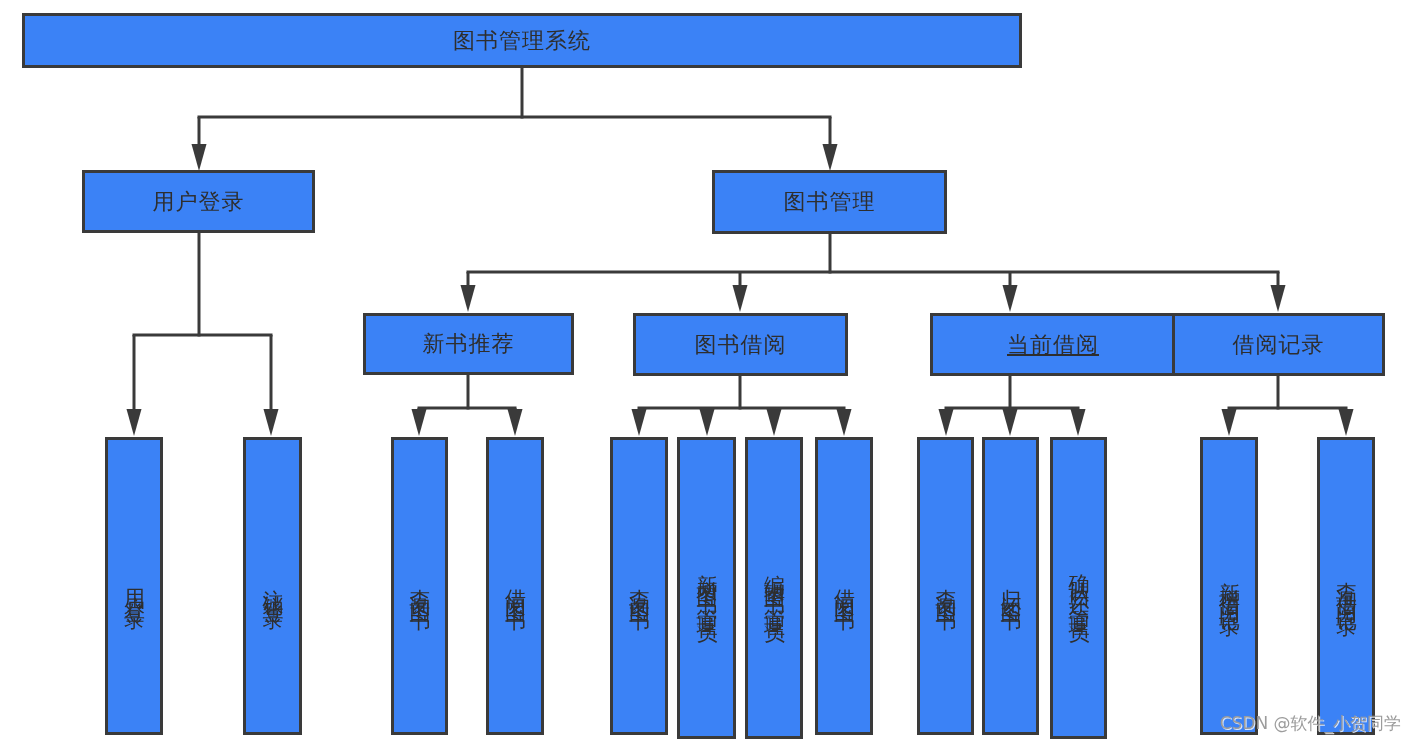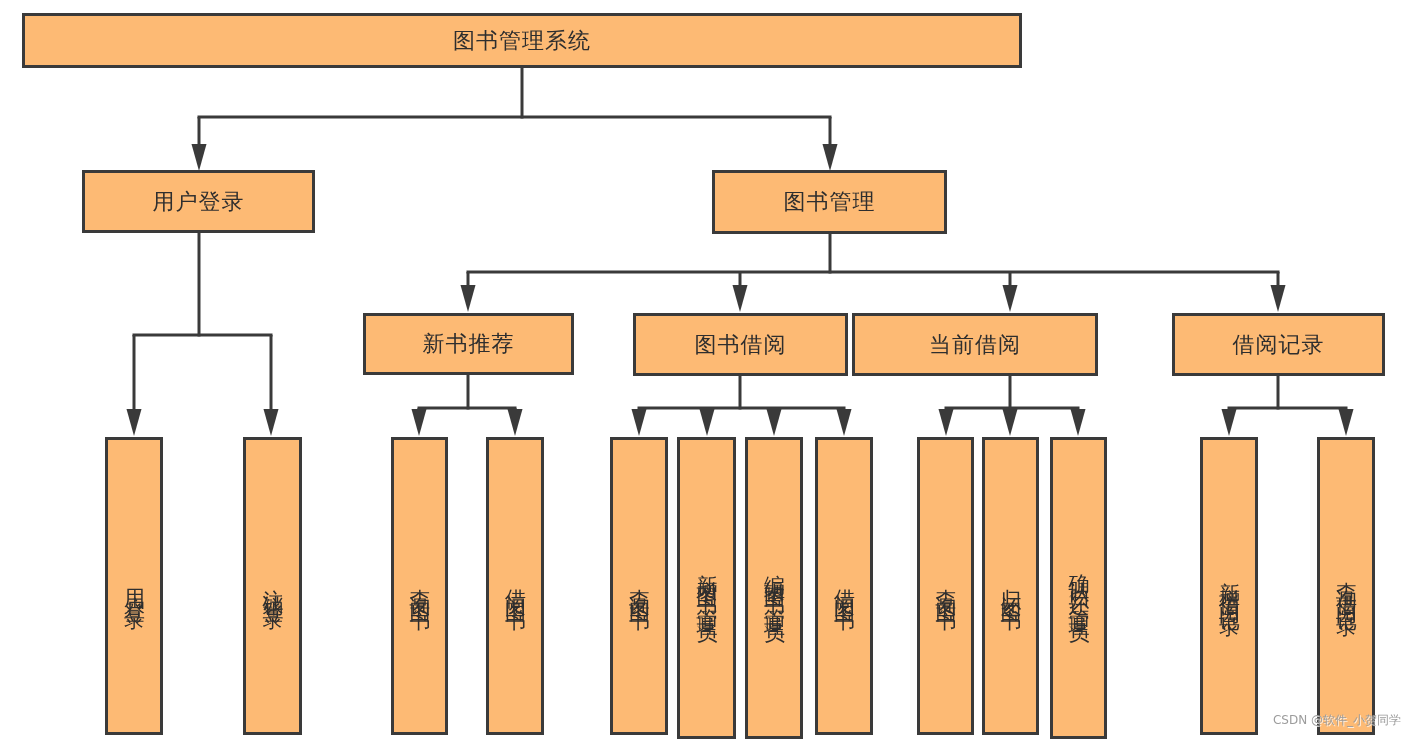--- a/index.html
+++ b/index.html
@@ -17,21 +17,21 @@
     color: #2e2e2e;
   }
   #connectors {
     position: absolute;
     left: 0; top: 0;
     width: 1405px; height: 747px;
   }
   .node {
     position: absolute;
     box-sizing: border-box;
-    background: #fdba74;
+    background: #3b82f6;
     border: 3px solid #3a3a3a;
     display: flex;
     align-items: center;
     justify-content: center;
   }
   .hbox {
     font-size: 22px;
     letter-spacing: 1px;
     white-space: nowrap;
   }
@@ -41,21 +41,21 @@
     font-size: 21px;
     letter-spacing: 7px;
     line-height: 1;
     white-space: nowrap;
   }
   #watermark {
     position: absolute;
     left: 1186px;
     top: 712px;
     width: 215px;
-    font-size: 12px;
+    font-size: 17px;
     color: #9c9c9c;
     text-shadow: 1px 1px 0 rgba(255,255,255,0.8);
     white-space: nowrap;
     text-align: right;
   }
 </style>
 </head>
 <body>
 
 <div id="stage">
@@ -139,21 +139,21 @@
   <div class="node hbox" style="left:363px; top:313px; width:211px; height:62px;">
     <span>新书推荐</span>
   </div>
 
   <div class="node hbox" style="left:712px; top:170px; width:235px; height:64px;">
     <span>图书管理</span>
   </div>
   <div class="node hbox" style="left:633px; top:313px; width:215px; height:63px;align-items:center;">
     <span>图书借阅</span>
   </div>
-  <div class="node hbox" style="left:852px; top:313px; width:246px; height:63px;">
+  <div class="node hbox" style="left:930px; top:313px; width:246px; height:63px;text-decoration:underline;">
     <span>当前借阅</span>
   </div>
   <div class="node hbox" style="left:1172px; top:313px; width:213px; height:63px;text-align:center;">
     <span>借阅记录</span>
   </div>
 
   <div class="node vbox" style="left:105px; top:437px; width:58px; height:298px;">
     <span class="vtext">用户登录</span>
   </div>
   <div class="node vbox" style="left:243px; top:437px; width:59px; height:298px;">

